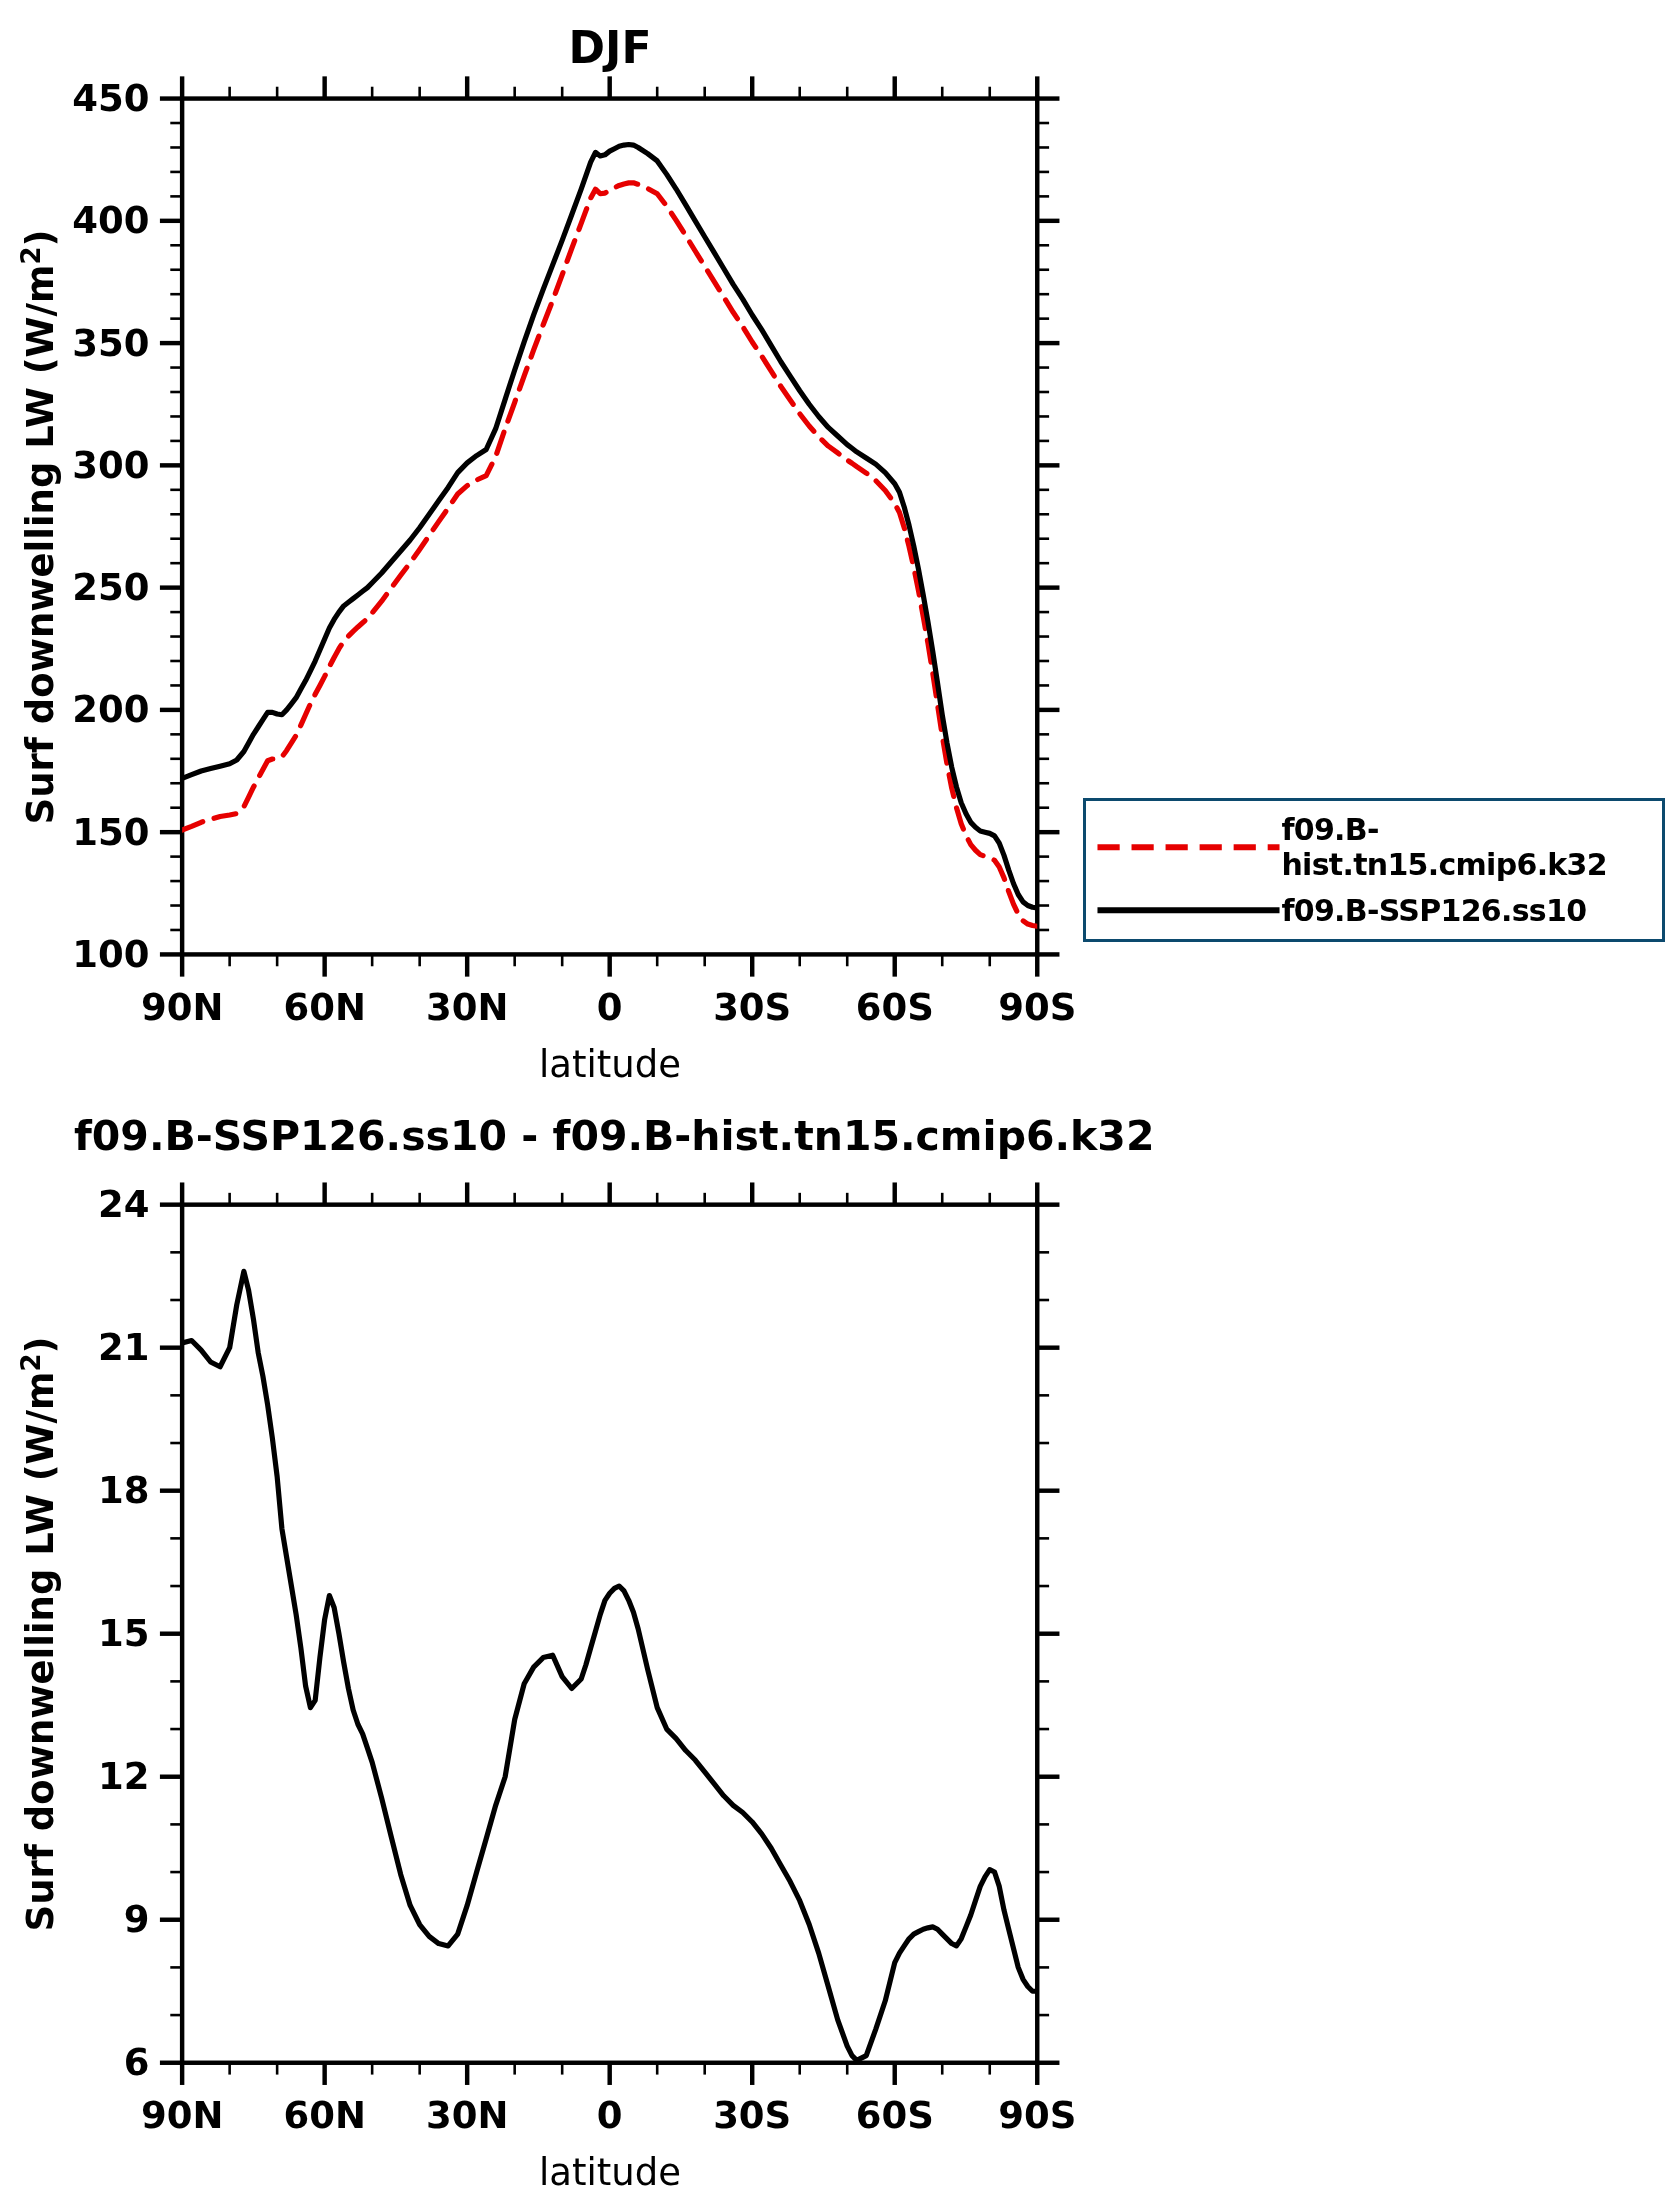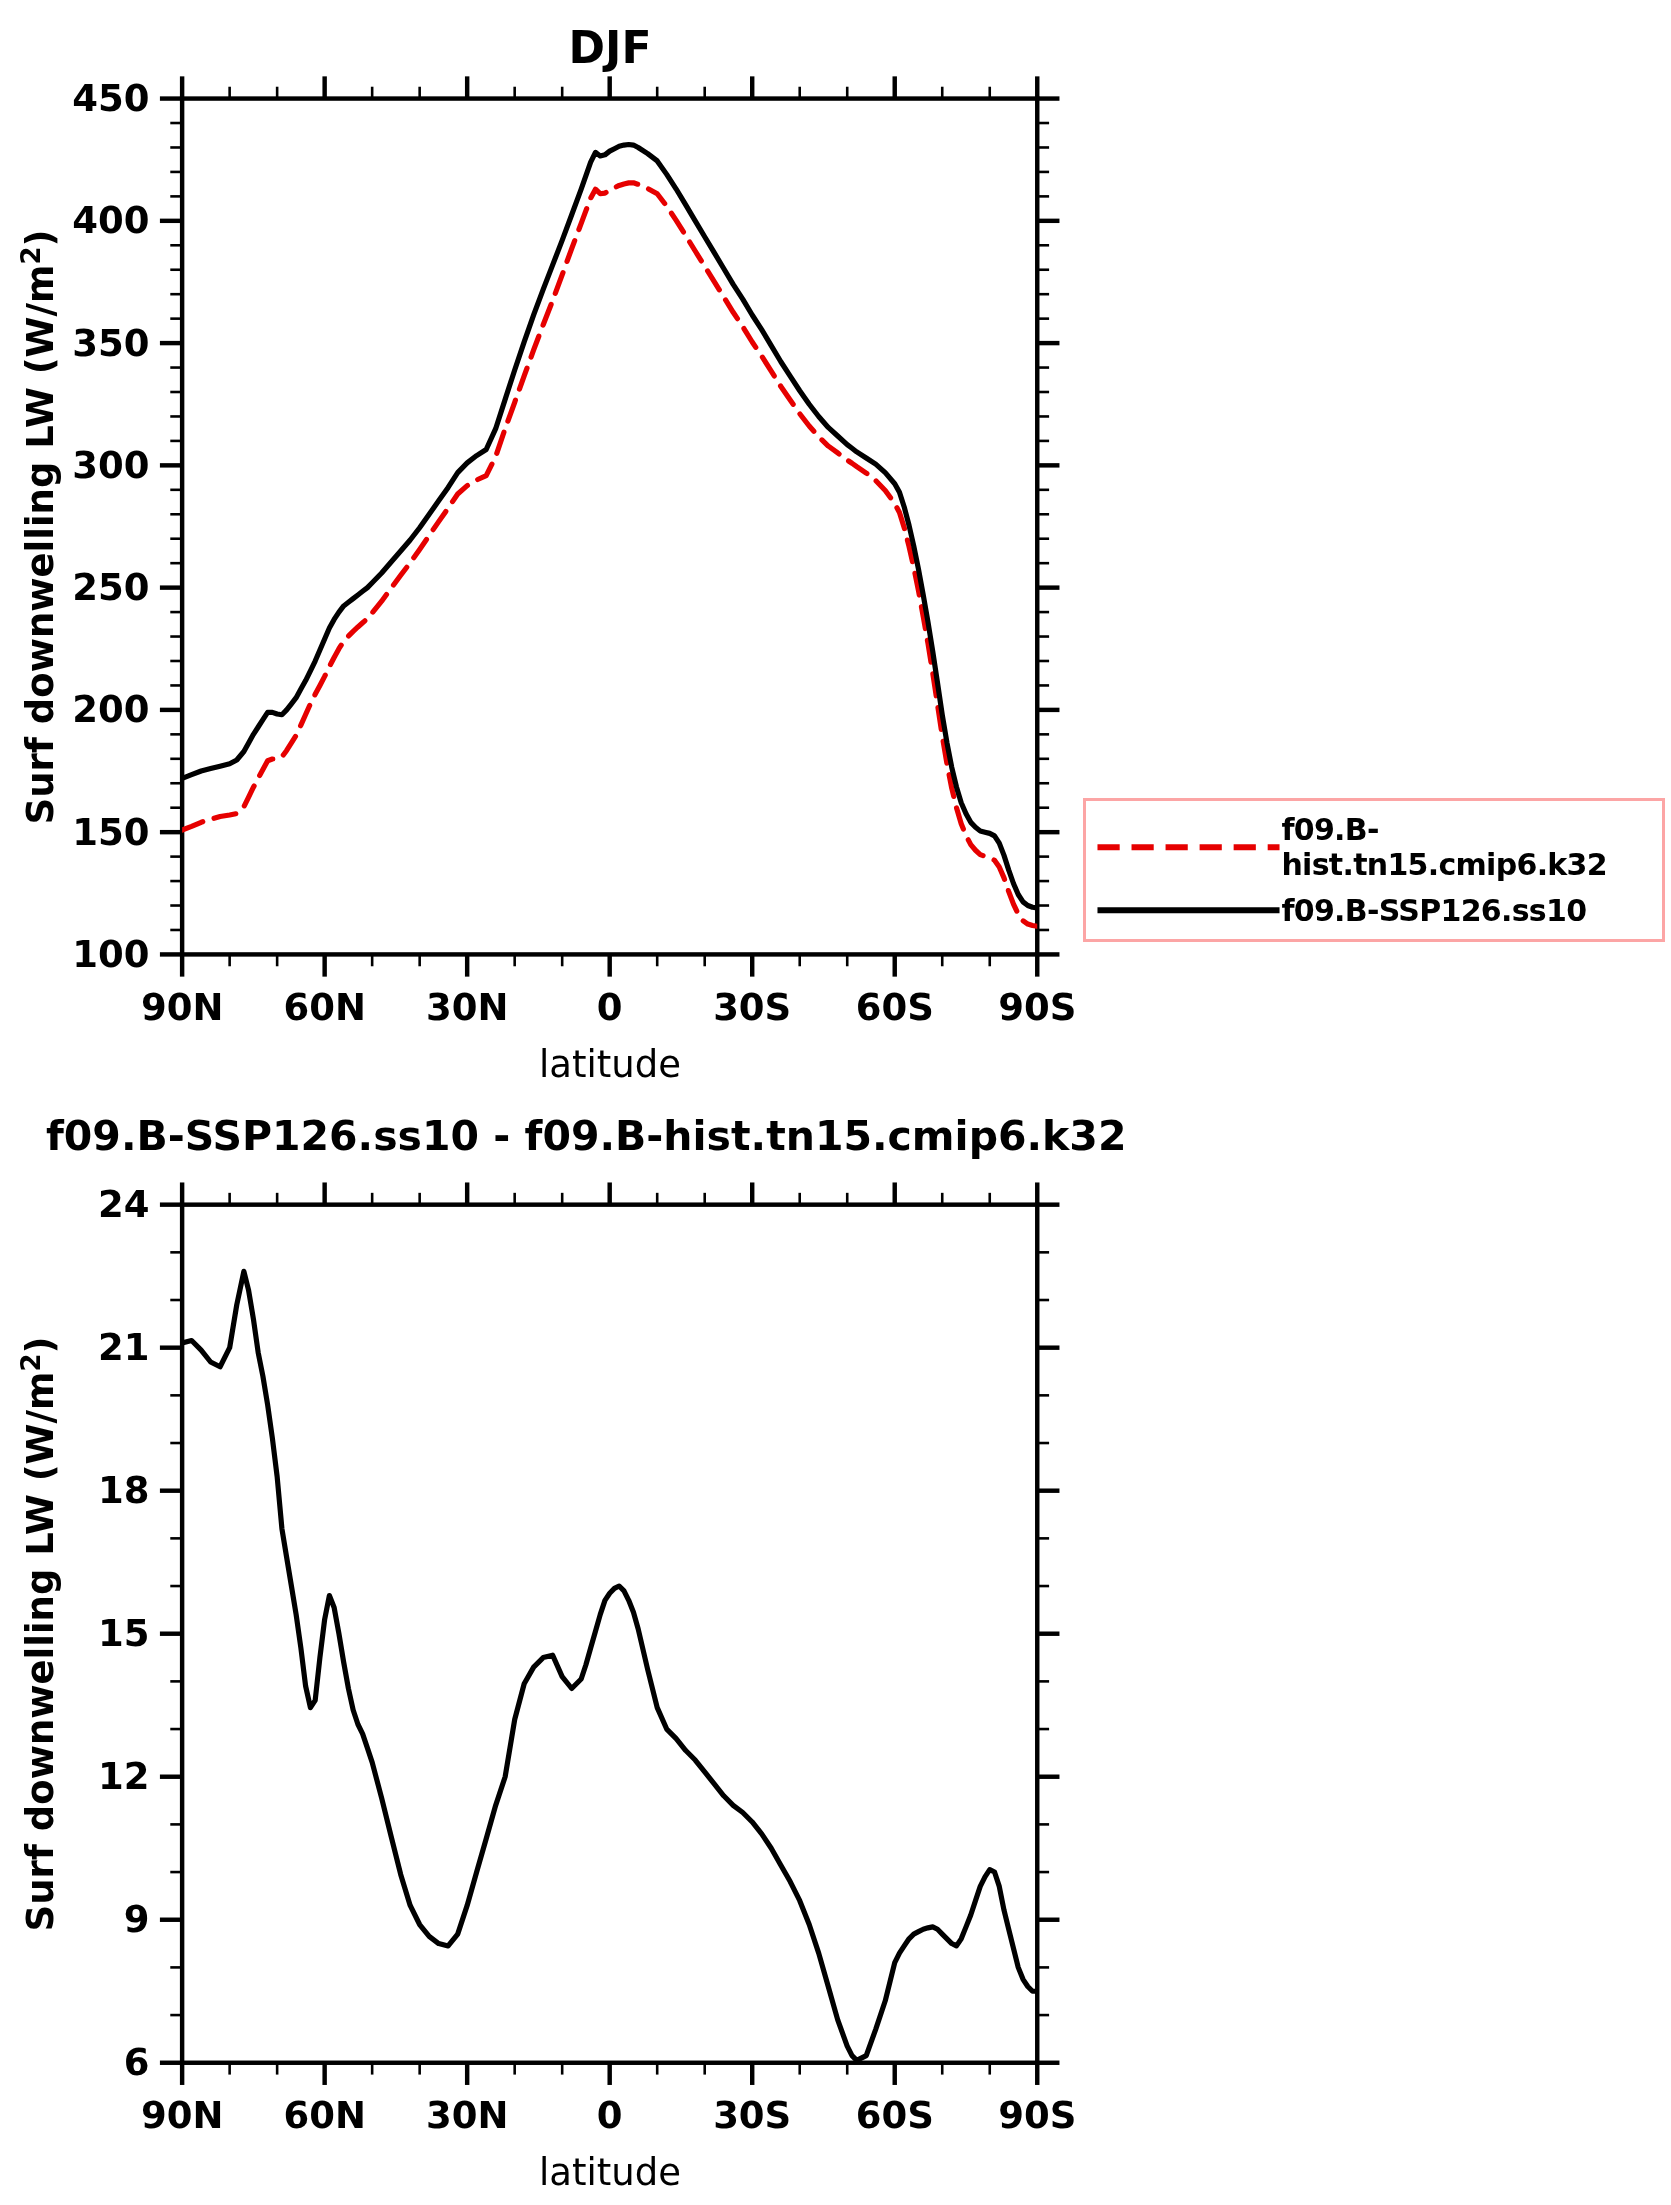--- a/index.html
+++ b/index.html
@@ -5,21 +5,21 @@
   html,body{margin:0;padding:0;background:#ffffff;}
   #page{position:relative;width:1671px;height:2205px;background:#ffffff;
         font-family:"DejaVu Sans","Liberation Sans",sans-serif;color:#000;overflow:hidden;}
   .abs{position:absolute;white-space:nowrap;}
   .chart-title{font-weight:bold;font-size:44px;transform:translateX(-50%);margin-top:20px;}
   .panel2-title{font-weight:bold;font-size:41px;}
   .axis-xlabel{font-weight:normal;font-size:37px;transform:translateX(-50%);}
   .axis-ylabel{font-weight:bold;font-size:37px;transform:translate(-50%,-50%) rotate(-90deg);}
   .axis-ylabel sup{font-size:70%;}
   #legend-box{position:absolute;left:1083px;top:798px;width:582px;height:144px;
-              border:3px solid #fca5a5;box-sizing:border-box;background:#fff;
+              border:3px solid #0c4a6e;box-sizing:border-box;background:#fff;
               display:flex;flex-direction:column;justify-content:space-evenly;}
   .legend-row{display:flex;align-items:center;}
   .legend-row svg{flex:0 0 auto;margin-left:10.4px;}
   .legend-label{font-weight:bold;font-size:30px;letter-spacing:-0.7px;}
   svg text{font-family:"DejaVu Sans","Liberation Sans",sans-serif;font-weight:bold;}
 </style>
 </head>
 <body>
 
 <div id="page">
@@ -272,17 +272,17 @@
     </div>
     <div class="legend-row">
       <svg width="185" height="10.4" viewBox="0 0 250 14">
         <line x1="2" y1="7" x2="248" y2="7" stroke-width="8" stroke="#000000"></line>
       </svg>
       <span class="legend-label">f09.B-SSP126.ss10</span>
     </div>
   </div>
 
   
-  <div class="abs panel2-title" style="left:46px;top:1112px;text-align:right;">f09.B-SSP126.ss10 - f09.B-hist.tn15.cmip6.k32</div>
+  <div class="abs panel2-title" style="left:74px;top:1112px;text-align:right;">f09.B-SSP126.ss10 - f09.B-hist.tn15.cmip6.k32</div>
   <div class="abs axis-ylabel" style="left:39px;top:1634px;"><span>Surf downwelling LW (W/m</span><sup>2</sup><span>)</span></div>
   <div class="abs axis-xlabel" style="left:610px;top:2151px;">latitude</div>
 </div>
 
 
 </body></html>

